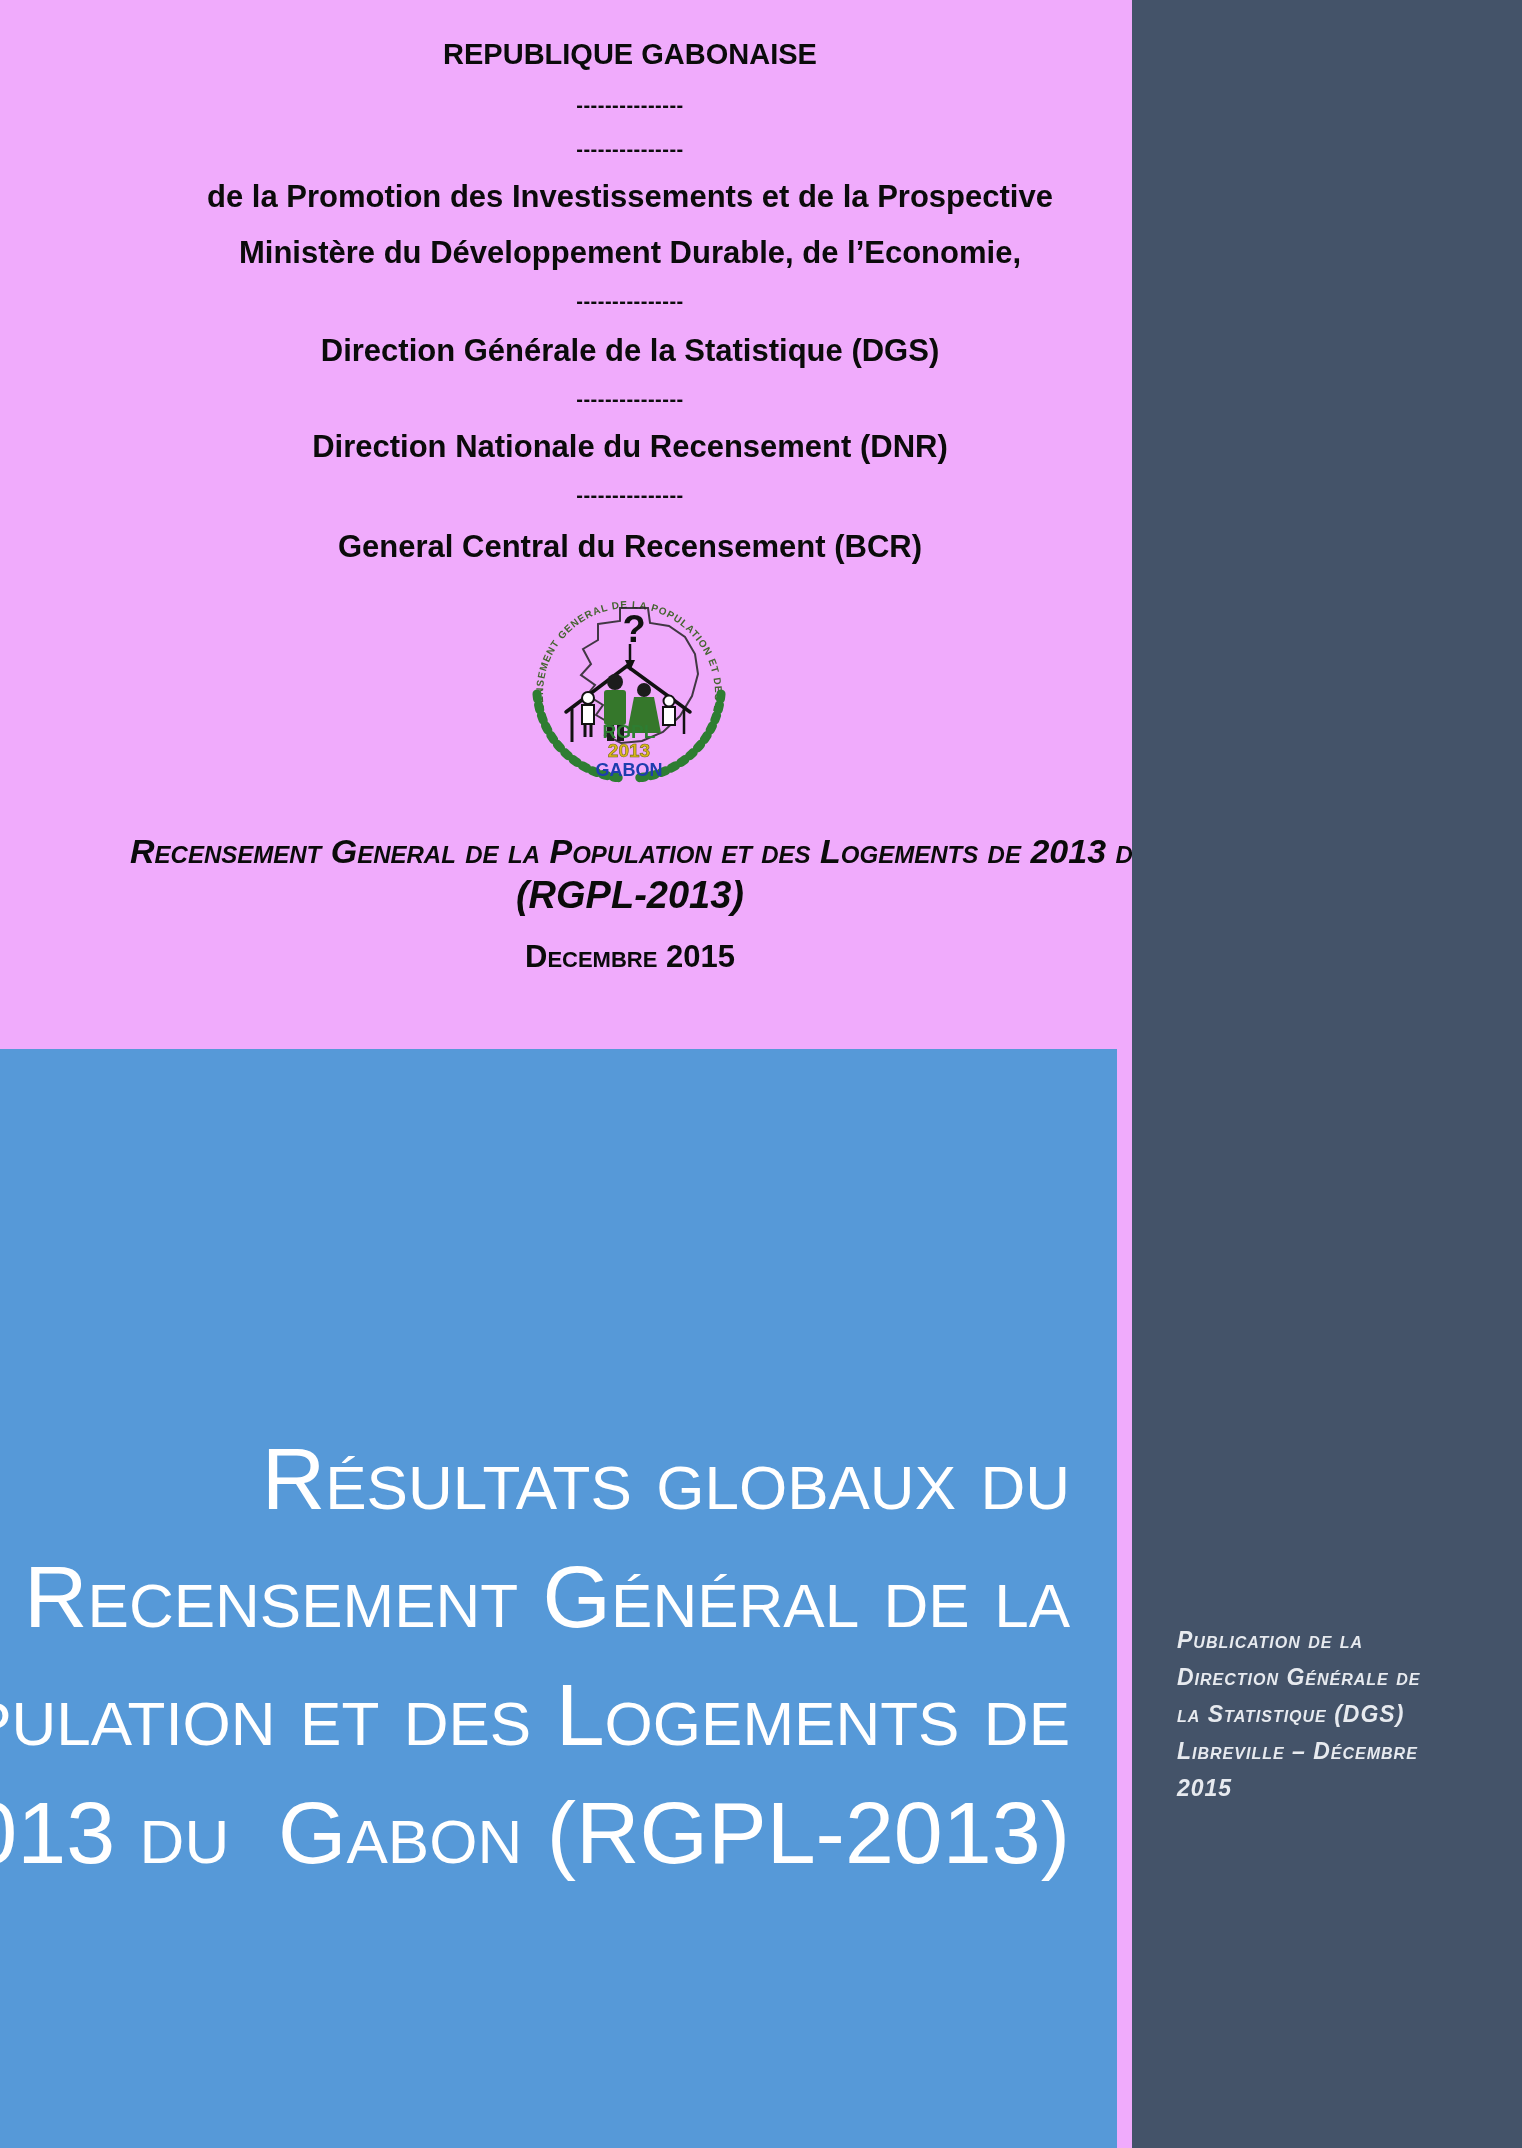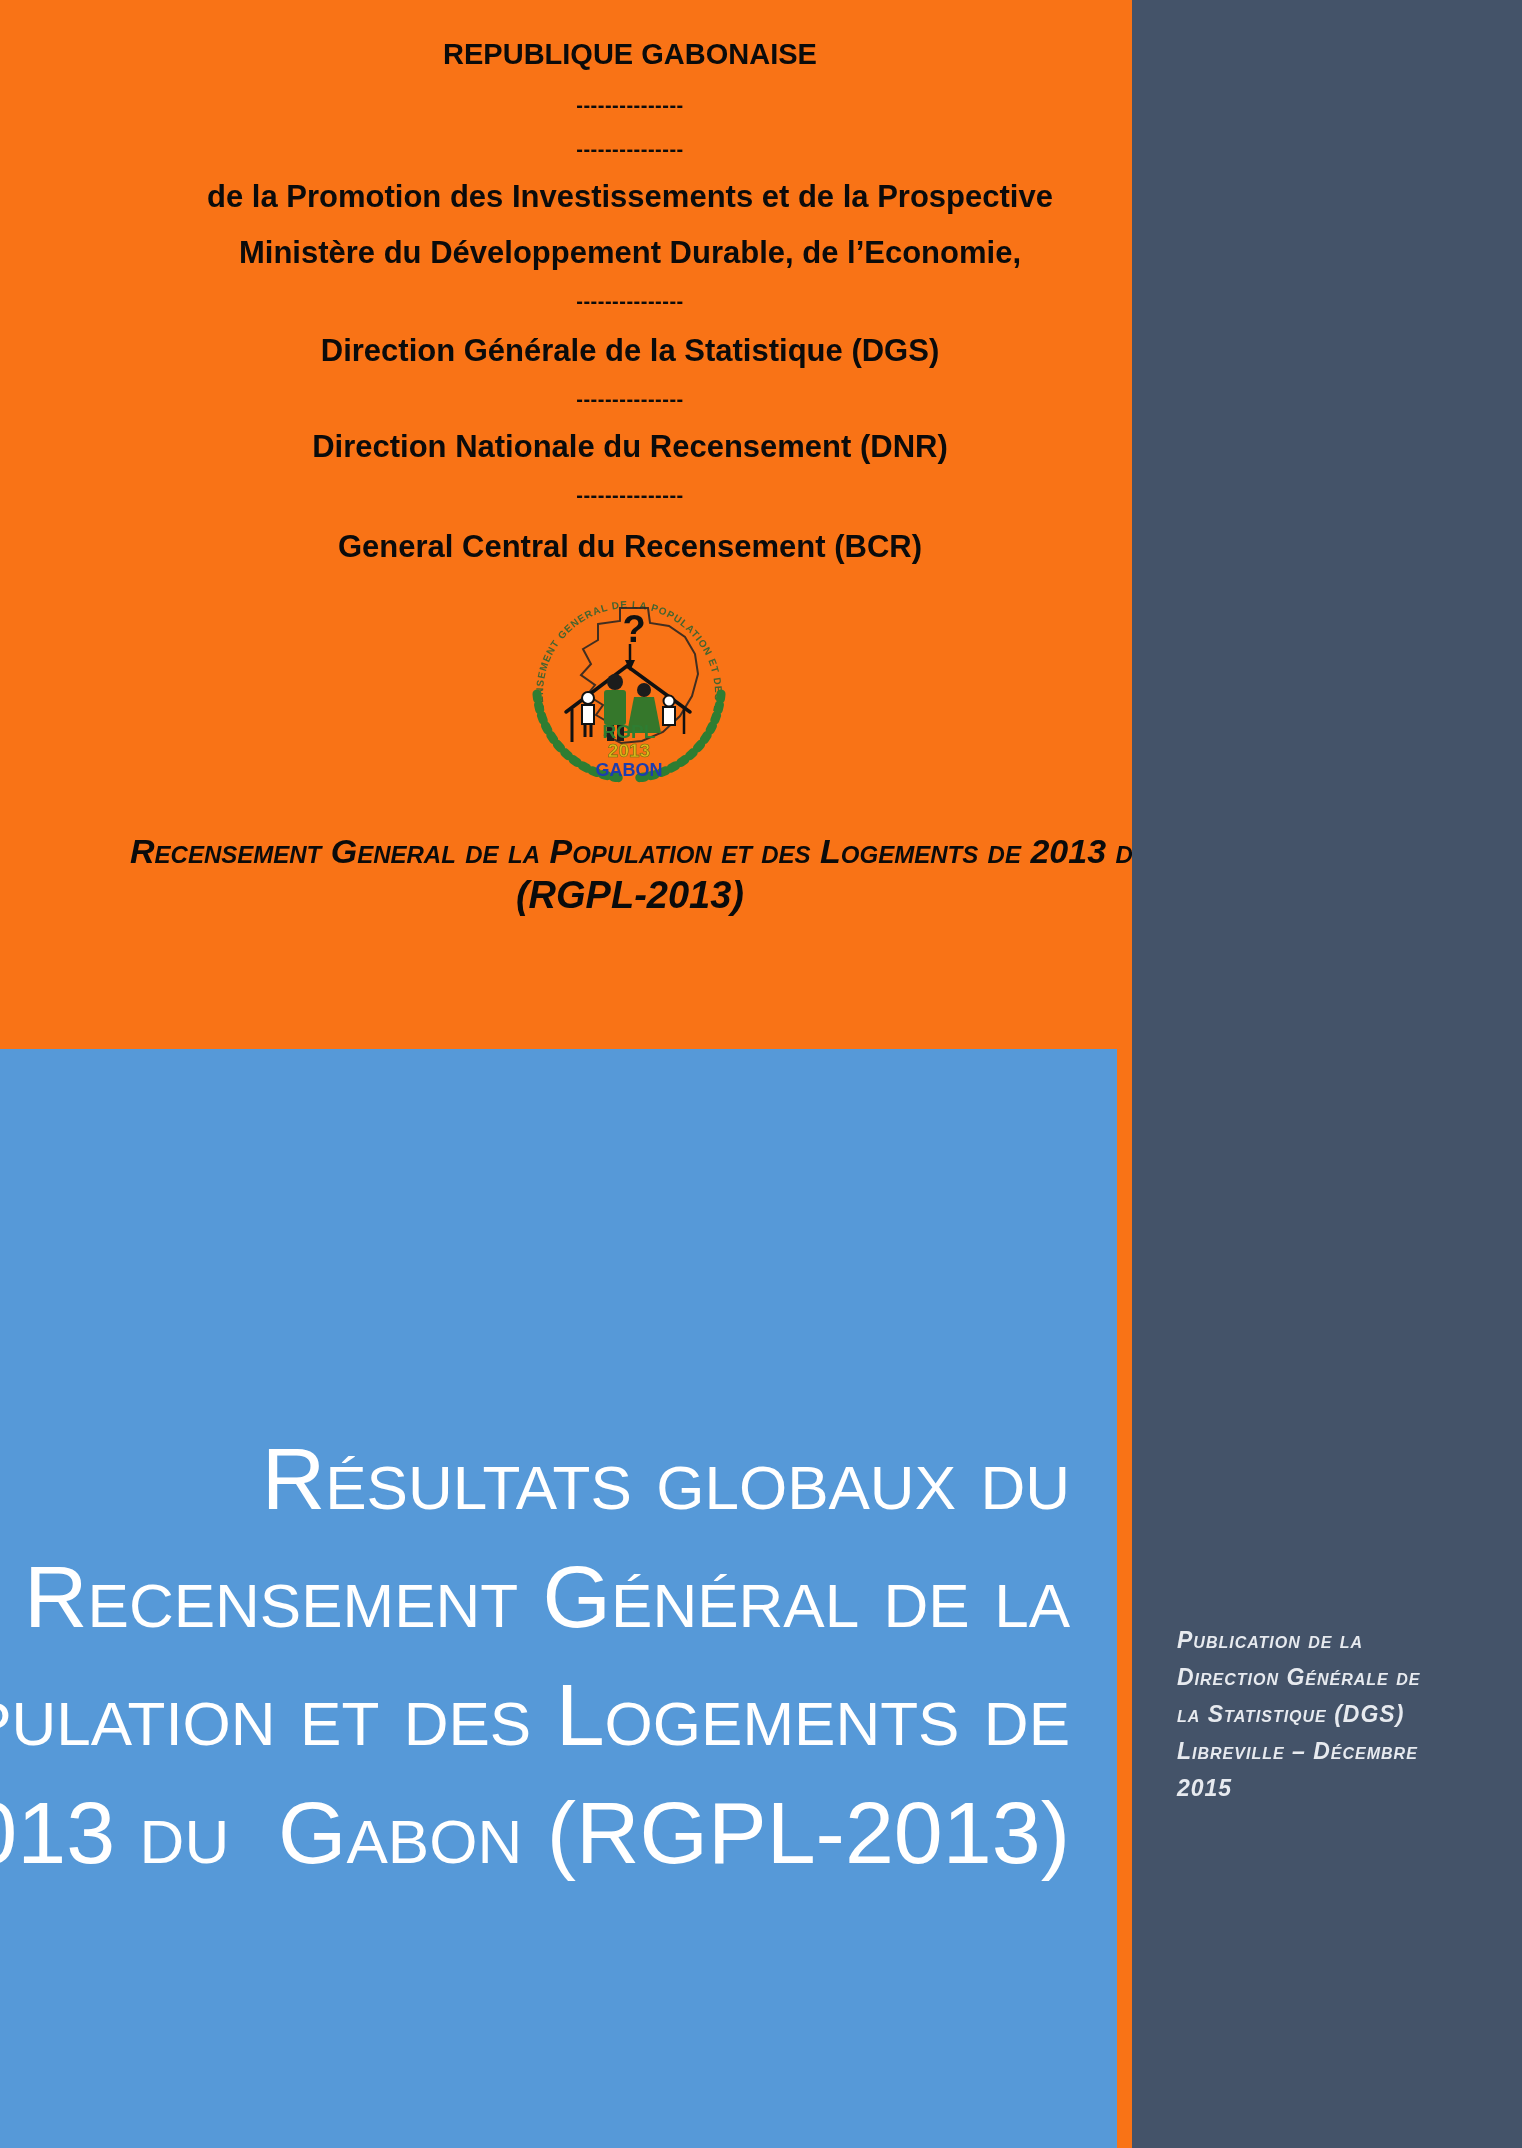--- a/index.html
+++ b/index.html
@@ -3,21 +3,21 @@
 <meta charset="utf-8">
 <title>RGPL-2013 Cover</title>
 <style>
   html, body { margin: 0; padding: 0; }
   body {
     width: 1522px; height: 2148px;
     background: #ffffff;
     font-family: "Liberation Sans", sans-serif;
     overflow: hidden;
   }
-  .page { position: relative; width: 1522px; height: 2148px; background: #f97316; }
+  .page { position: relative; width: 1522px; height: 2148px; background: #f0abfc; }
 
   
   .sidebar {
     position: absolute; left: 1132px; top: 0;
     width: 390px; height: 2148px;
     background: #445369;
   }
   .sidebar-note {
     position: absolute; left: 45px; top: 1622px; width: 320px;
     color: #e7eaef;
@@ -148,20 +148,21 @@
         </g>
 
         <text x="107" y="156" text-anchor="middle" font-size="19" font-weight="bold" fill="#2e7d32">RGPL</text>
         <text x="107" y="175" text-anchor="middle" font-size="19" font-weight="bold" fill="#ddb818" stroke="#6b6b12" stroke-width="0.6">2013</text>
         <text x="107" y="194" text-anchor="middle" font-size="18" font-weight="bold" fill="#1d3dae">GABON</text>
       </svg>
     </div>
 
     <div class="subtitle-1">Recensement General de la Population et des Logements de 2013 du Gabon</div>
     <div class="subtitle-2">(RGPL-2013)</div>
+    <div class="subtitle-3">Decembre 2015</div>
   </div>
 
   <div class="blue-block">
     <div class="main-title">
       <div>Résultats globaux du</div>
       <div>Recensement Général de la</div>
       <div>Population et des Logements de</div>
       <div>2013 du&nbsp; Gabon (RGPL-2013)</div>
     </div>
   </div>

